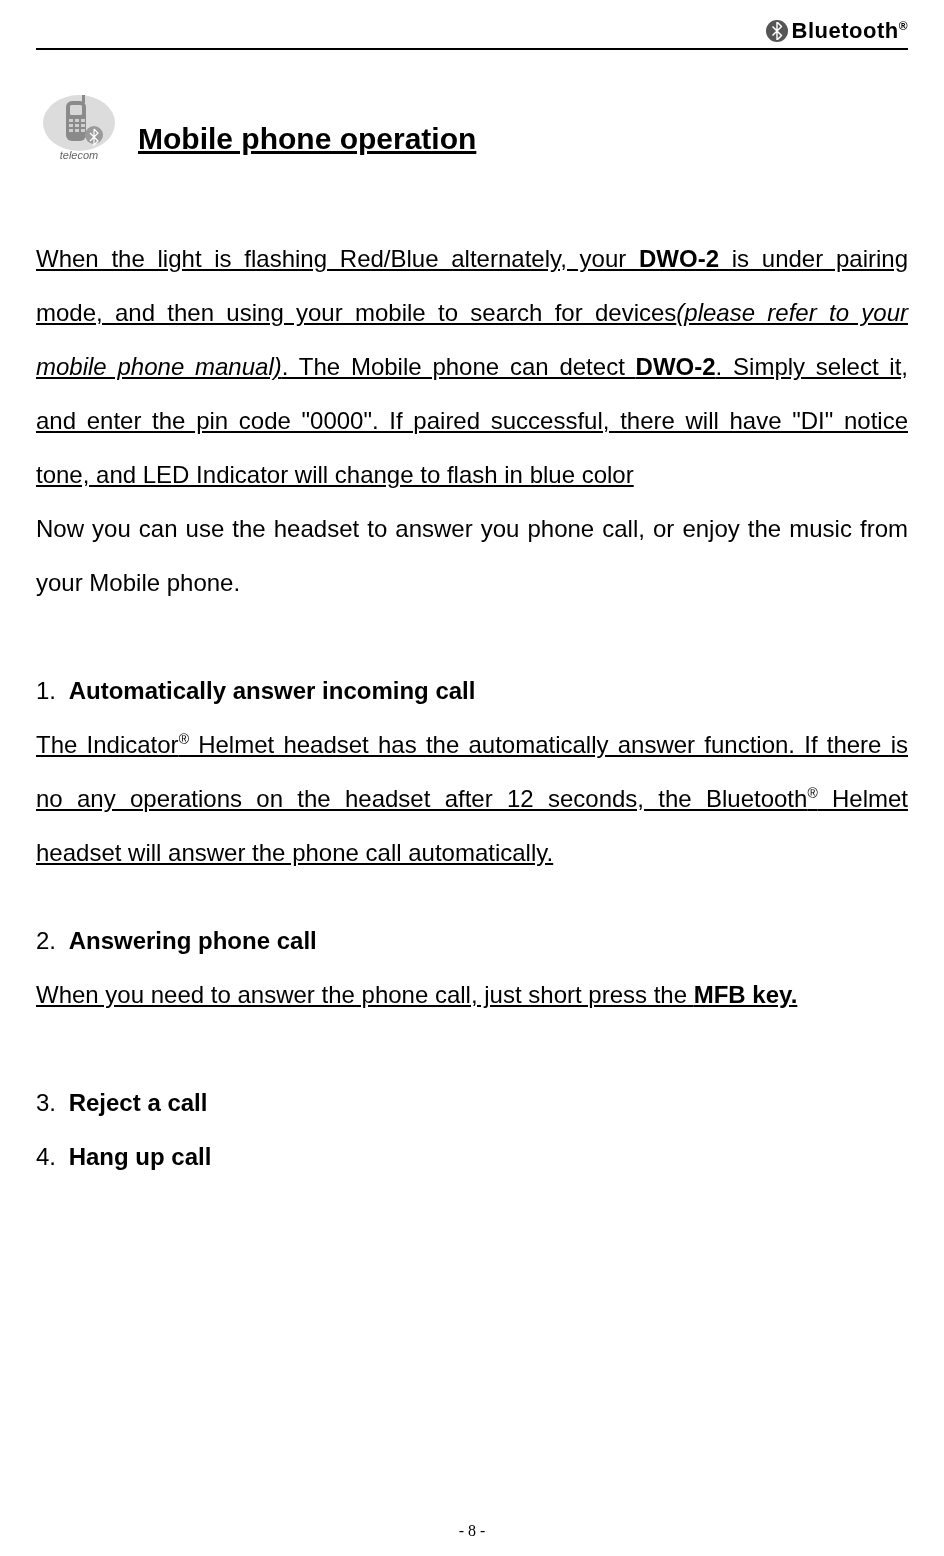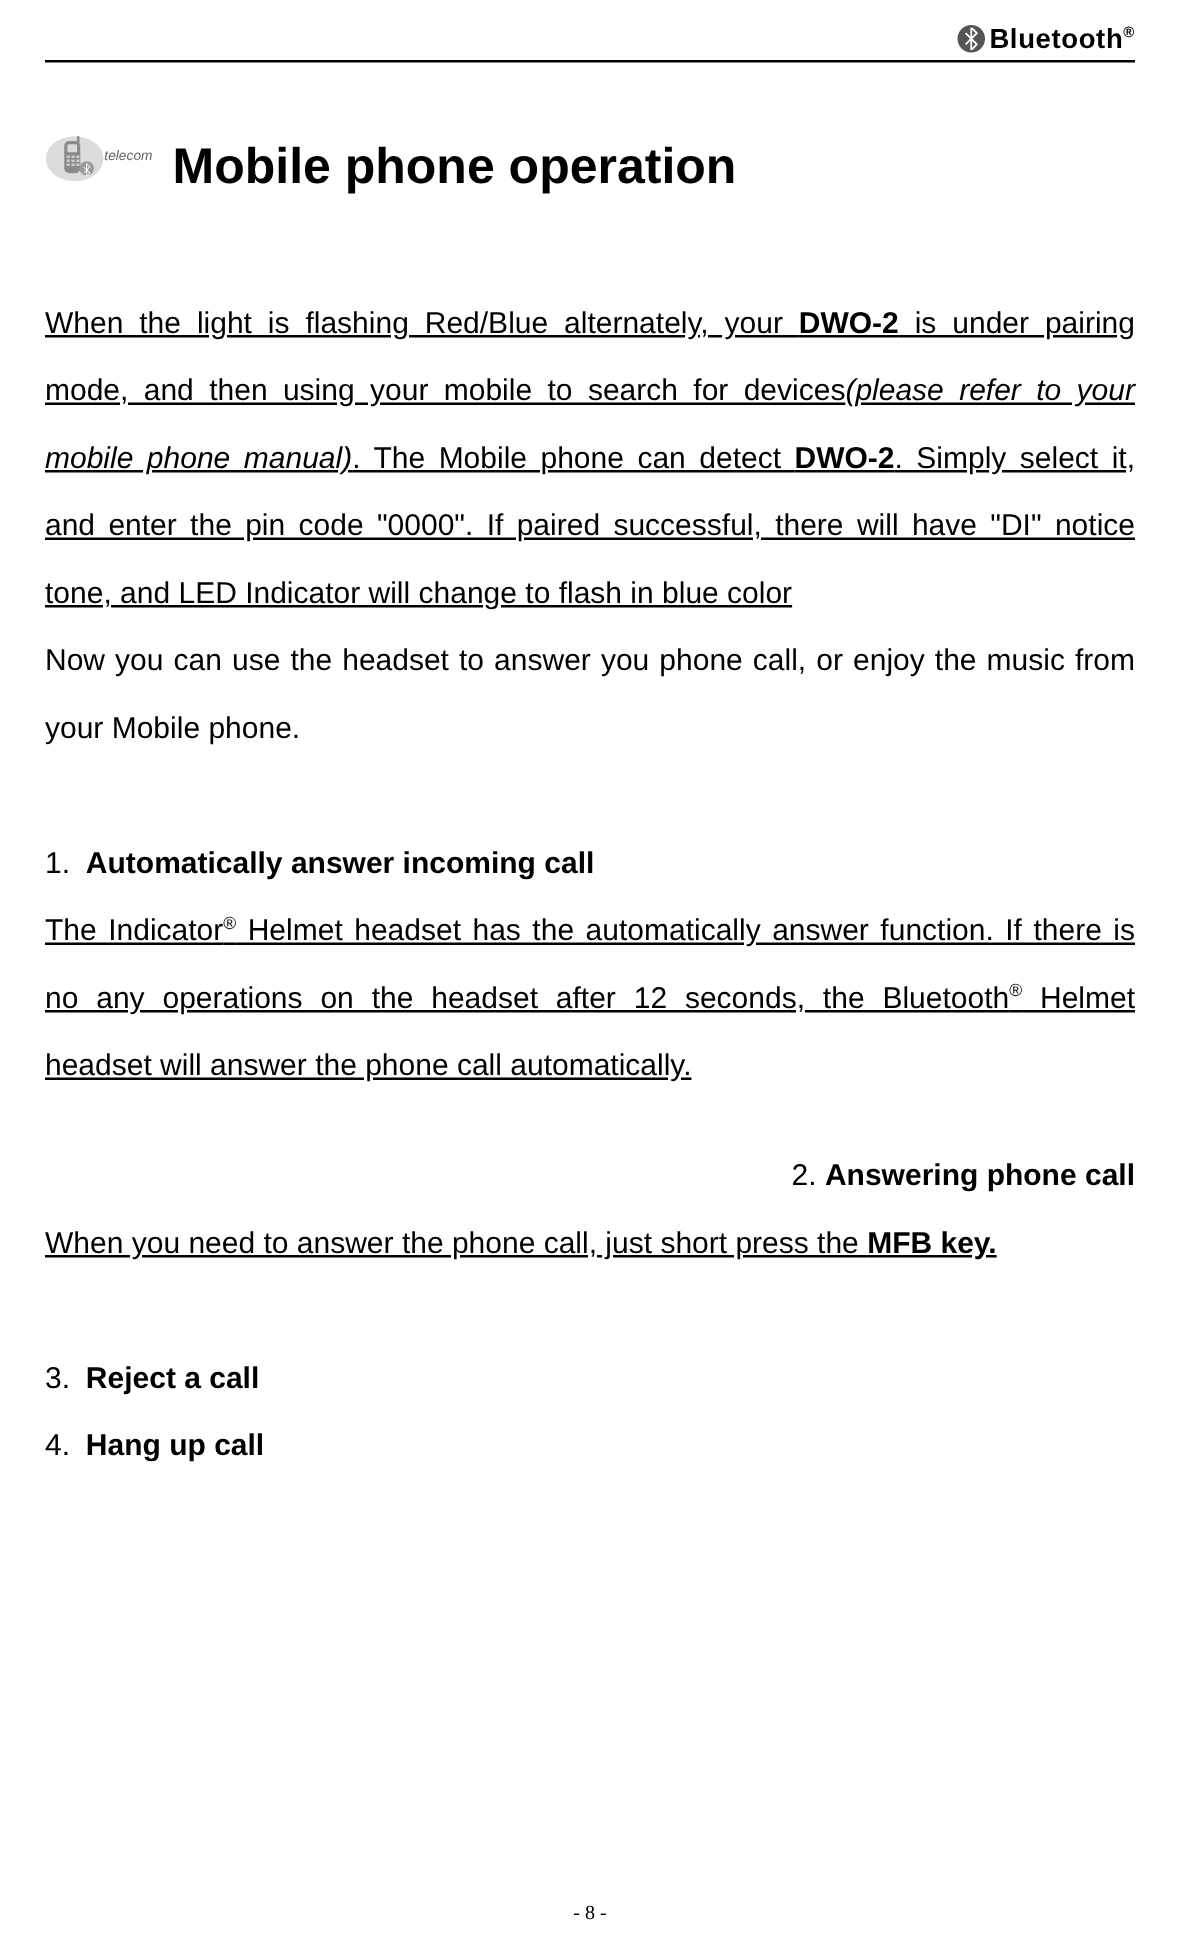--- a/index.html
+++ b/index.html
@@ -51,46 +51,47 @@
   .title-row {
     display: flex;
     align-items: flex-end;
     gap: 16px;
     margin-bottom: 66px;
   }
   .telecom-icon {
     width: 86px;
     height: 78px;
     display: flex;
-    flex-direction: row;
+    flex-direction: column;
     align-items: center;
     justify-content: center;
   }
   .telecom-icon svg { display: block; }
   .telecom-label {
     font-size: 11px;
     font-style: italic;
     color: #666;
     margin-top: -4px;
   }
   .section-title {
-    font-size: 40px;
+    font-size: 30px;
     font-weight: 700;
+    text-decoration: underline;
     padding-bottom: 10px;
   }
   .body {
     font-size: 24px;
     line-height: 2.25;
   }
   .p1 { text-align: justify; text-decoration: underline; }
   .p2 { text-align: justify; margin-top: 0; }
   .italic { font-style: italic; }
   .b { font-weight: 700; }
   .gap-lg { margin-top: 54px; }
-  .gap-md { margin-top: 34px; text-align: right; }
+  .gap-md { margin-top: 34px; }
   .num-item { margin-bottom: 0; }
   .num-label {
     display: inline-block;
     min-width: 26px;
   }
   .reg-sup { font-size: 14px; vertical-align: super; }
   .footer {
     position: absolute;
     bottom: 16px;
     left: 0; right: 0;

